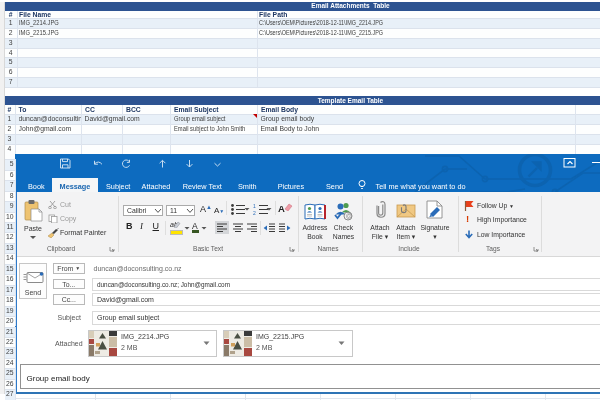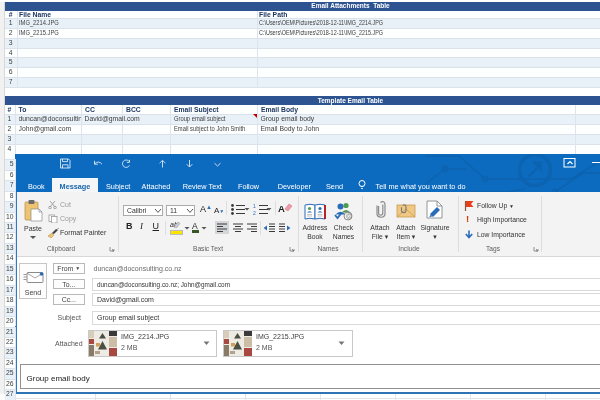--- a/index.html
+++ b/index.html
@@ -90,22 +90,22 @@
   </svg>
   <div style="position:absolute;left:577px;top:9px;width:8px;height:1px;background:#fff;"></div>
 
   <div style="position:absolute;left:0px;top:25px;width:585px;height:14px;color:#fff;font-size:7.3px;">
     <span style="position:absolute;left:12.8px;top:4px;">Book</span>
     <div style="position:absolute;left:36.8px;top:0px;width:46px;height:14px;background:#f5f6f7;"></div>
     <span style="position:absolute;left:36.8px;top:4px;width:46px;text-align:center;color:#1a66b0;font-weight:bold;">Message</span>
     <span style="position:absolute;left:90.8px;top:4px;">Subject</span>
     <span style="position:absolute;left:126.4px;top:4px;">Attached</span>
     <span style="position:absolute;left:167.5px;top:4px;">Review Text</span>
-    <span style="position:absolute;left:222.8px;top:4px;">Follow</span>
-    <span style="position:absolute;left:262.5px;top:4px;">Developer</span>
+    <span style="position:absolute;left:222.8px;top:4px;">Smith</span>
+    <span style="position:absolute;left:262.5px;top:4px;">Pictures</span>
     <span style="position:absolute;left:310.8px;top:4px;">Send</span>
     <svg width="10" height="12" style="position:absolute;left:342px;top:1px;">
         <g fill="none" stroke="#fff" stroke-width="1">
           <circle cx="5" cy="4.5" r="3"></circle>
           <path d="M3.8 7.5 h2.4 M4.2 9.5 h1.6"></path>
         </g>
       </svg>
     <span style="position:absolute;left:360.3px;top:4px;">Tell me what you want to do</span>
   </div>
 </div>

